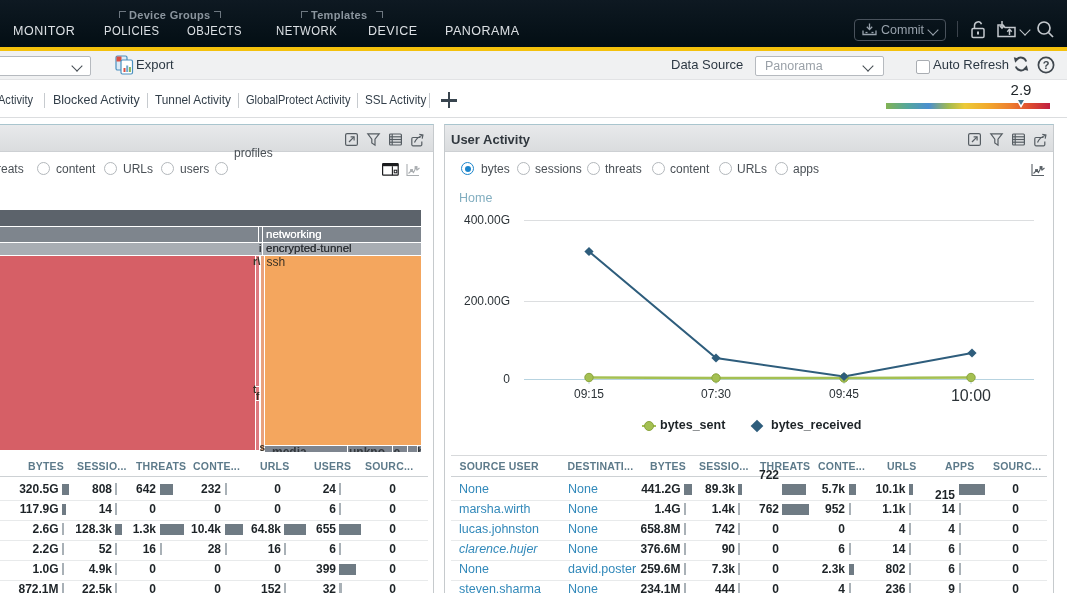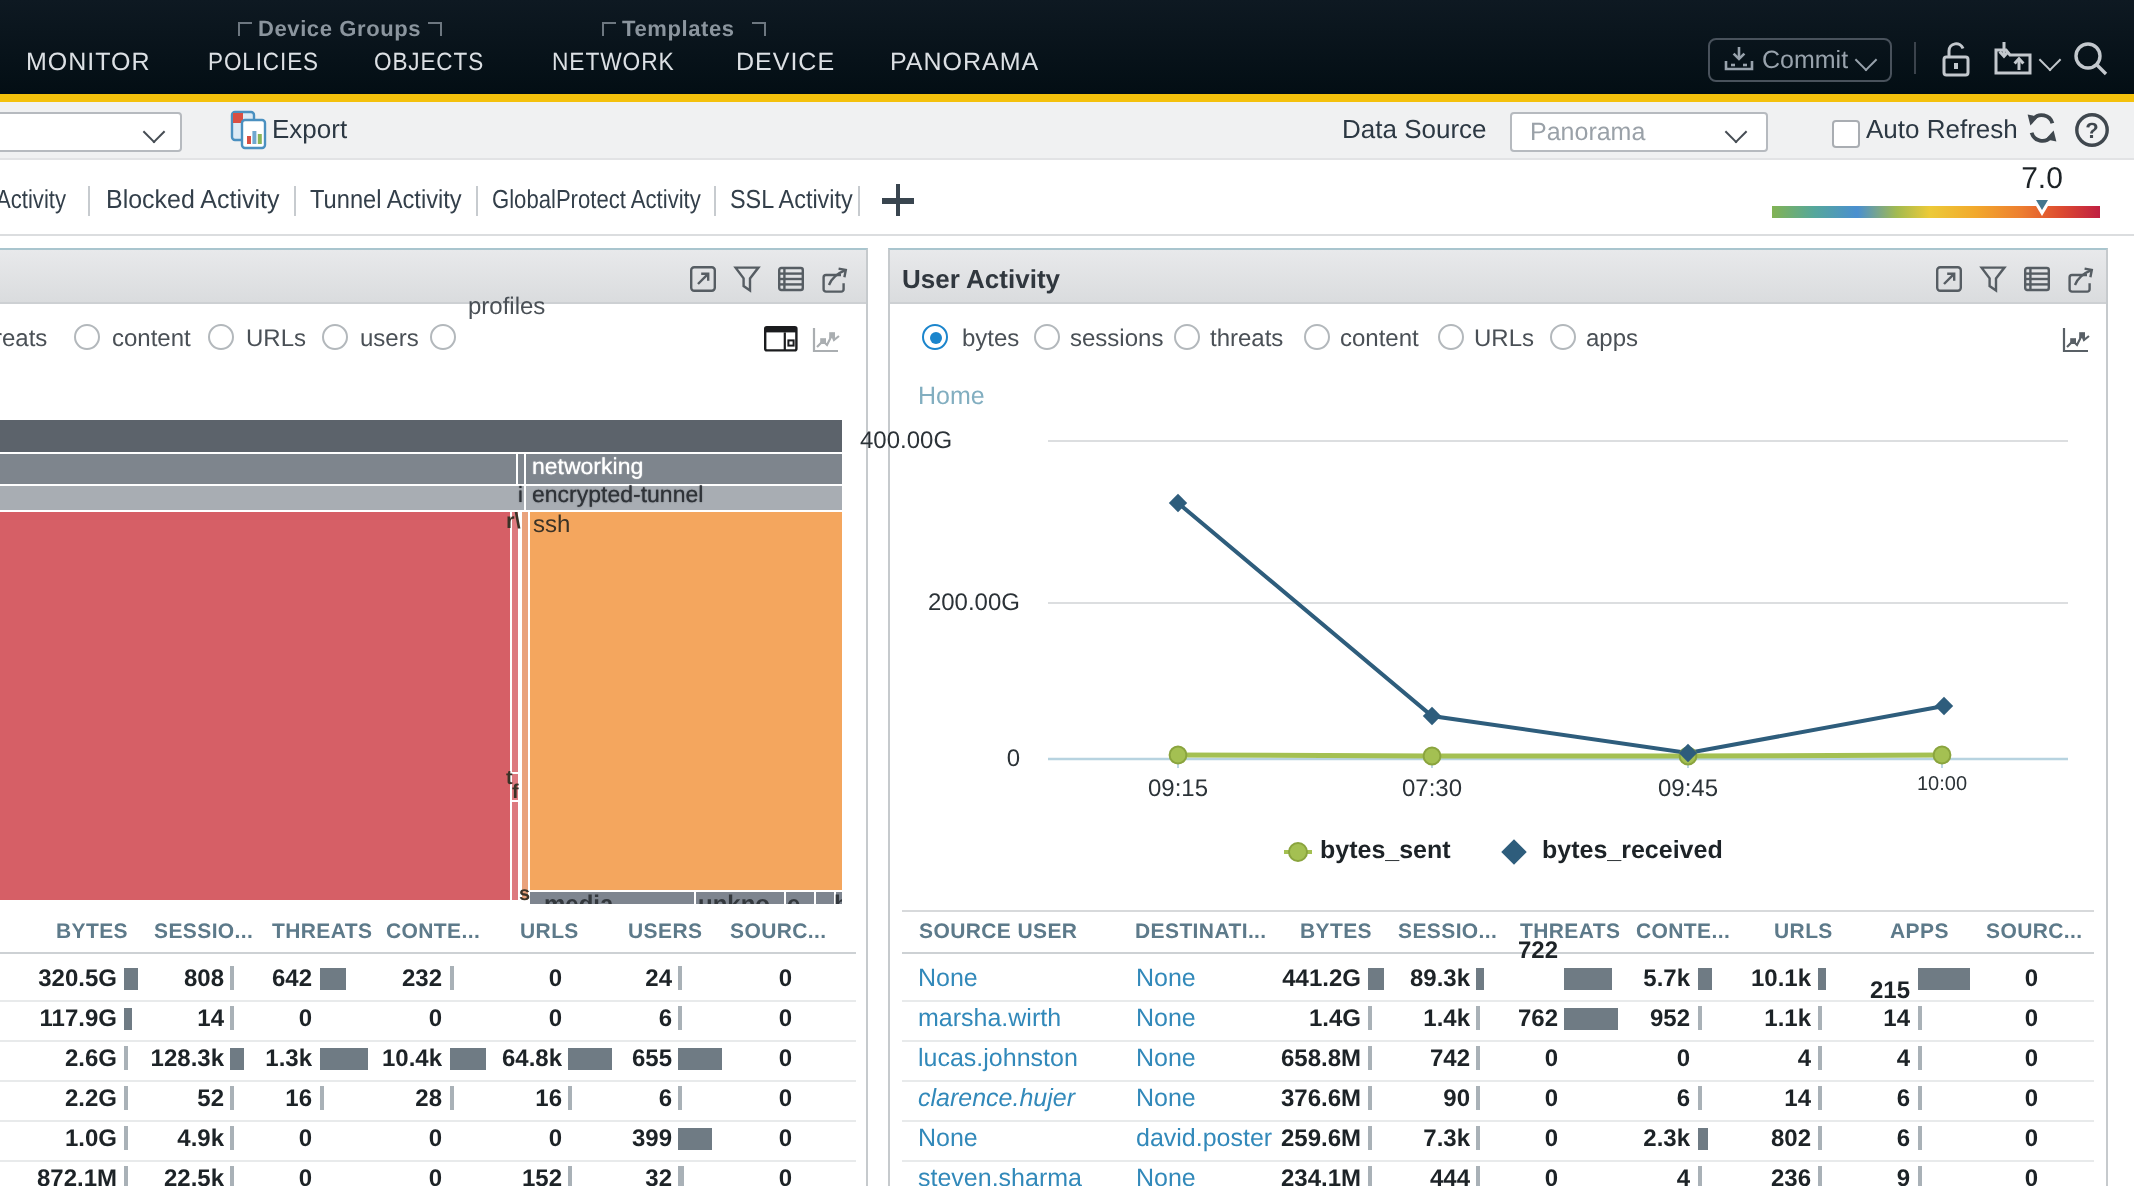--- a/index.html
+++ b/index.html
@@ -137,21 +137,21 @@
 <div class="tab" style="left:155px;transform:scaleX(.91);">Tunnel Activity</div>
 <div class="tabsep" style="left:238px;"></div>
 <div class="tab" style="left:246px;transform:scaleX(.85);">GlobalProtect Activity</div>
 <div class="tabsep" style="left:357px;"></div>
 <div class="tab" style="left:365px;transform:scaleX(.9);">SSL Activity</div>
 <div class="tabsep" style="left:429px;"></div>
 <div class="abs" style="left:441px;top:99px;width:16px;height:2.6px;background:#39454f;"></div>
 <div class="abs" style="left:447.7px;top:92.3px;width:2.6px;height:16px;background:#39454f;"></div>
 <div id="divider"></div>
 
-<div id="riskval">7.0</div>
+<div id="riskval">2.9</div>
 <div id="riskbar"></div>
 <div class="tri" style="left:1017.5px;top:103px;border-top:5px solid #fff;"></div>
 <div class="tri" style="left:1017.5px;top:99.5px;border-top:5.5px solid #44768e;"></div>
 
 <svg width="0" height="0" style="position:absolute;">
 <defs>
 <g id="ic-max" fill="none" stroke="#565d63" stroke-width="1.2">
   <rect x="0.6" y="0.6" width="11.8" height="11.8" rx="1.5"></rect>
   <line x1="4" y1="9" x2="8.8" y2="4.2"></line>
   <polyline points="5.6,3.9 9.1,3.9 9.1,7.4"></polyline>
@@ -285,27 +285,27 @@
   <polyline points="149,66.5 276,173 404,191.5 532,168" fill="none" stroke="#2e5d7c" stroke-width="2"></polyline>
   <circle cx="149" cy="192.5" r="4.2" fill="#a4c052" stroke="#8aa43e" stroke-width="1"></circle>
   <circle cx="276" cy="193" r="4.2" fill="#a4c052" stroke="#8aa43e" stroke-width="1"></circle>
   <circle cx="404" cy="193" r="4.2" fill="#a4c052" stroke="#8aa43e" stroke-width="1"></circle>
   <circle cx="531" cy="192.5" r="4.2" fill="#a4c052" stroke="#8aa43e" stroke-width="1"></circle>
   <rect x="145.75" y="63.25" width="6.5" height="6.5" fill="#2e5d7c" transform="rotate(45 149 66.5)"></rect>
   <rect x="272.75" y="169.75" width="6.5" height="6.5" fill="#2e5d7c" transform="rotate(45 276 173)"></rect>
   <rect x="400.75" y="188.25" width="6.5" height="6.5" fill="#2e5d7c" transform="rotate(45 404 191.5)"></rect>
   <rect x="528.75" y="164.75" width="6.5" height="6.5" fill="#2e5d7c" transform="rotate(45 532 168)"></rect>
 </svg>
-<div class="abs" style="left:430px;top:213px;width:80px;font-size:12px;color:#2b3237;">400.00G</div>
+<div class="abs" style="left:430px;top:213px;width:80px;text-align:right;font-size:12px;color:#2b3237;">400.00G</div>
 <div class="abs" style="left:430px;top:294px;width:80px;text-align:right;font-size:12px;color:#2b3237;">200.00G</div>
 <div class="abs" style="left:430px;top:372px;width:80px;text-align:right;font-size:12px;color:#2b3237;">0</div>
 <div class="abs" style="left:564px;top:387px;width:50px;text-align:center;font-size:12px;color:#2b3237;">09:15</div>
 <div class="abs" style="left:691px;top:387px;width:50px;text-align:center;font-size:12px;color:#2b3237;">07:30</div>
 <div class="abs" style="left:819px;top:387px;width:50px;text-align:center;font-size:12px;color:#2b3237;">09:45</div>
-<div class="abs" style="left:946px;top:387px;width:50px;text-align:center;font-size:10px;color:#2b3237;">10:00</div>
+<div class="abs" style="left:946px;top:387px;width:50px;text-align:center;font-size:16px;color:#2b3237;">10:00</div>
 
 <svg style="left:641px;top:419px;" width="16" height="14">
   <line x1="1" y1="7" x2="15" y2="7" stroke="#a4c052" stroke-width="2"></line>
   <circle cx="8" cy="7" r="4.5" fill="#a4c052" stroke="#8aa43e" stroke-width="1"></circle>
 </svg>
 <div class="abs" style="left:660px;top:418px;font-size:12.5px;font-weight:bold;color:#1d2327;">bytes_sent</div>
 <svg style="left:748px;top:419px;" width="18" height="14">
   <rect x="4.5" y="2.5" width="9" height="9" fill="#2e5d7c" transform="rotate(45 9 7)"></rect>
 </svg>
 <div class="abs" style="left:771px;top:418px;font-size:12.5px;font-weight:bold;color:#1d2327;">bytes_received</div>

